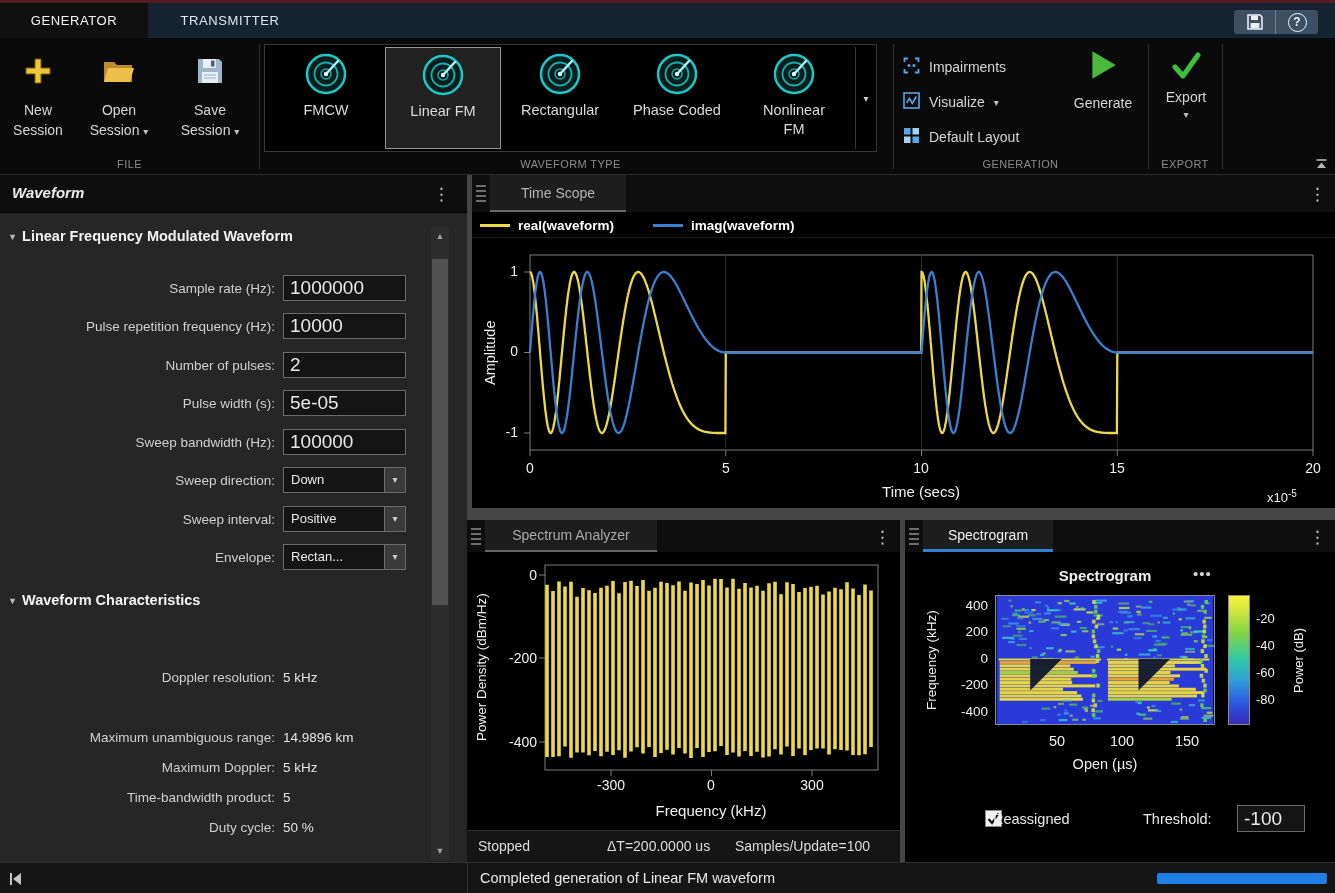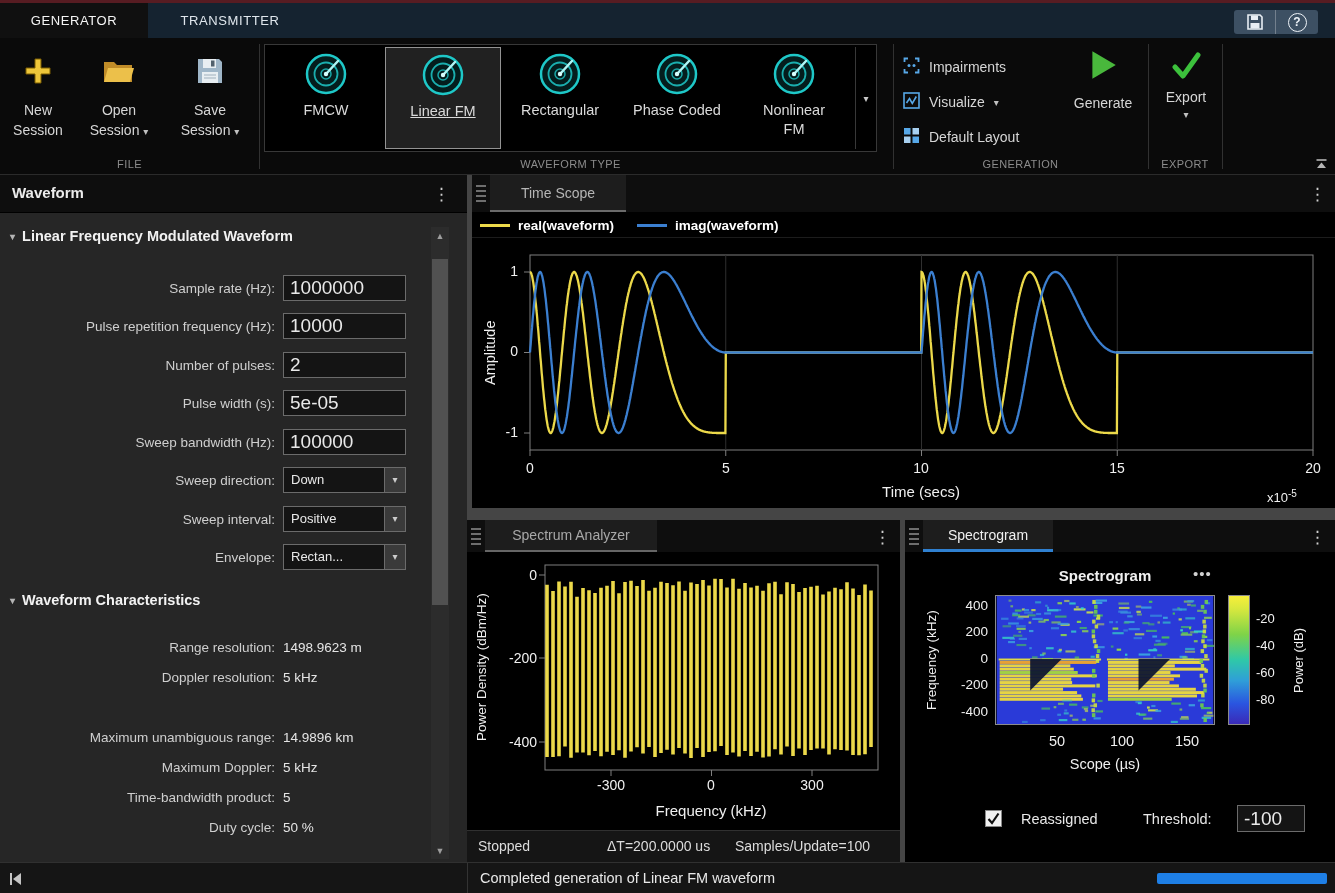--- a/index.html
+++ b/index.html
@@ -128,21 +128,21 @@
             <svg width="46" height="46" viewBox="0 0 46 46">
               <circle cx="23" cy="23" r="19" fill="#041d1d" stroke="#1ec8c8" stroke-width="2.5"></circle>
               <circle cx="23" cy="23" r="11.5" fill="none" stroke="#1ec8c8" stroke-width="1.8" opacity=".85"></circle>
               <circle cx="23" cy="23" r="5" fill="none" stroke="#1ec8c8" stroke-width="1.5" opacity=".8"></circle>
               <line x1="23" y1="23" x2="35" y2="10" stroke="#aff5f5" stroke-width="2.5" stroke-linecap="round"></line>
               <circle cx="23" cy="23" r="2.2" fill="#d8ffff"></circle>
             </svg>
           </div>
         <div class="glab"><span>FMCW</span></div>
       </div>
-      <div class="r gitem sel" style="left:120px;text-decoration:underline;">
+      <div class="r gitem sel" style="left:120px;">
         <div class="gic">
             <svg width="46" height="46" viewBox="0 0 46 46">
               <circle cx="23" cy="23" r="19" fill="#041d1d" stroke="#1ec8c8" stroke-width="2.5"></circle>
               <circle cx="23" cy="23" r="11.5" fill="none" stroke="#1ec8c8" stroke-width="1.8" opacity=".85"></circle>
               <circle cx="23" cy="23" r="5" fill="none" stroke="#1ec8c8" stroke-width="1.5" opacity=".8"></circle>
               <line x1="23" y1="23" x2="35" y2="10" stroke="#aff5f5" stroke-width="2.5" stroke-linecap="round"></line>
               <circle cx="23" cy="23" r="2.2" fill="#d8ffff"></circle>
             </svg>
           </div>
         <div class="glab"><span>Linear FM</span></div>
@@ -235,21 +235,21 @@
     <div class="r rb-sep" style="left:1222px;"></div>
     <div class="r" style="left:1314px;top:118px;">
       <svg width="15" height="12" viewBox="0 0 15 12">
           <path d="M2.5 2h10" stroke="#b5b5b5" stroke-width="1.6"></path>
           <path d="M7.5 4.5l4.5 5.5H3z" fill="#b5b5b5"></path>
         </svg>
     </div>
   </div>
 
   <div class="r lp-head" style="left:0;top:175px;width:467px;height:38px;">
-    <span class="r p-title" style="left:12px;top:9px;">Waveform</span>
+    <span class="r p-title" style="left:12px;top:9px;font-style:italic;">Waveform</span>
     <span class="r menu3" style="left:433px;top:9px;">⋮</span>
   </div>
   <div class="r lp-body" style="left:0;top:213px;width:467px;height:649px;">
     <div class="r grp" style="top:15px;">
       <span class="cap">▾</span>
       <span>Linear Frequency Modulated Waveform</span>
     </div>
 
     <div class="r frow" style="top:62px;">
       <div class="flb">Sample rate (Hz):</div>
@@ -291,24 +291,20 @@
         <span>Rectan...</span>
         <span class="ddbtn">▾</span>
       </div>
     </div>
 
     <div class="r grp" style="top:379px;">
       <span class="cap">▾</span>
       <span>Waveform Characteristics</span>
     </div>
 
-    <div class="r frow" style="top:421px;">
-      <div class="flb">Range resolution:</div>
-      <div class="cval">1498.9623 m</div>
-    </div>
     <div class="r frow" style="top:451px;">
       <div class="flb">Doppler resolution:</div>
       <div class="cval">5 kHz</div>
     </div>
     <div class="r frow" style="top:511px;">
       <div class="flb">Maximum unambiguous range:</div>
       <div class="cval">14.9896 km</div>
     </div>
     <div class="r frow" style="top:541px;">
       <div class="flb">Maximum Doppler:</div>
@@ -338,21 +334,21 @@
   <div class="r divider" style="left:467px;top:508px;width:868px;height:12px;"></div>
   <div class="r divider" style="left:900px;top:520px;width:5px;height:342px;"></div>
 
   <div class="r p-head" style="left:472px;top:175px;width:863px;height:38px;">
     <div class="r handle" style="left:4px;top:10px;"></div>
     <div class="r ptab" style="left:18px;width:136px;background:#1d1d1d;color:#b5b5b5;border-bottom:2px solid #6a6a6a;">
         <span>Time Scope</span>
       </div>
     <span class="r menu3" style="right:10px;top:9px;">⋮</span>
   </div>
-  <div class="r plot-bg" style="left:472px;top:213px;width:863px;height:25px;border-bottom:1px solid #1c1c1c;display:flex;align-items:center;gap:23px;padding-left:8px;">
+  <div class="r plot-bg" style="left:472px;top:213px;width:863px;height:25px;border-bottom:1px solid #1c1c1c;display:flex;align-items:center;gap:39px;padding-left:8px;">
     <div class="lg-item">
         <span class="legend-line" style="background: rgb(236, 217, 74);"></span>
         <span>real(waveform)</span>
       </div>
     <div class="lg-item">
         <span class="legend-line" style="background: rgb(59, 127, 208);"></span>
         <span>imag(waveform)</span>
       </div>
   </div>
   <div class="r plot-bg" style="left:472px;top:238px;width:863px;height:270px;">
@@ -689,33 +685,33 @@
           <rect x="209.78693323163316" y="89" width="3.5" height="4" fill="#cfe23c" opacity="0.9"></rect>
           <rect x="209.84722622390836" y="94" width="3.5" height="4" fill="#6fd04a" opacity="0.9"></rect>
           <rect x="207.64380240486935" y="99" width="3.5" height="4" fill="#cfe23c" opacity="0.9"></rect>
           <rect x="206.69094457337633" y="109" width="3.5" height="4" fill="#6fd04a" opacity="0.9"></rect>
           <rect x="209.99324540887028" y="124" width="3.5" height="4" fill="#6fd04a" opacity="0.9"></rect>
         </g>
       </svg>
     <div class="r tick" style="left:127px;top:180px;width:50px;font-size:14.5px;">50</div>
     <div class="r tick" style="left:192px;top:180px;width:50px;font-size:14.5px;">100</div>
     <div class="r tick" style="left:257px;top:180px;width:50px;font-size:14.5px;">150</div>
-    <div class="r axlbl" style="left:125px;top:203px;width:150px;font-size:14.5px;">Scope (µs)</div>
+    <div class="r axlbl" style="left:125px;top:203px;width:150px;font-size:14.5px;">Open (µs)</div>
     <div class="r cbar" style="left:323px;top:42px;width:22px;height:130px;"></div>
     <div class="r" style="left:351px;top:58px;color:#f0f0f0;font-size:13px;">-20</div>
     <div class="r" style="left:351px;top:85px;color:#f0f0f0;font-size:13px;">-40</div>
     <div class="r" style="left:351px;top:112px;color:#f0f0f0;font-size:13px;">-60</div>
     <div class="r" style="left:351px;top:139px;color:#f0f0f0;font-size:13px;">-80</div>
     <div class="r vlabel" style="left:384px;top:42px;height:130px;width:18px;font-size:13px;">Power (dB)</div>
     <div class="r chk" style="left:80px;top:257px;">
       <svg width="13" height="13" viewBox="0 0 13 13">
           <path d="M1.5 7l3.5 4L11.5 1.5" fill="none" stroke="#111" stroke-width="2.2"></path>
         </svg>
     </div>
-    <div class="r sgctl" style="left:116px;top:258px;">Reassigned</div>
+    <div class="r sgctl" style="left:88px;top:258px;">Reassigned</div>
     <div class="r sgctl" style="left:238px;top:258px;">Threshold:</div>
     <input class="r tinput" style="left: 332px; top: 252px; width: 68px; height: 27px;" value="-100">
   </div>
 
   <div class="r statusline" style="left:0;top:862px;width:1335px;height:31px;">
     <div class="r" style="left:8px;top:8px;">
       <svg width="16" height="16" viewBox="0 0 16 16">
           <path d="M3 2v12" stroke="#c4c4c4" stroke-width="2"></path>
           <path d="M13 2L5 8l8 6z" fill="#c4c4c4"></path>
         </svg>

